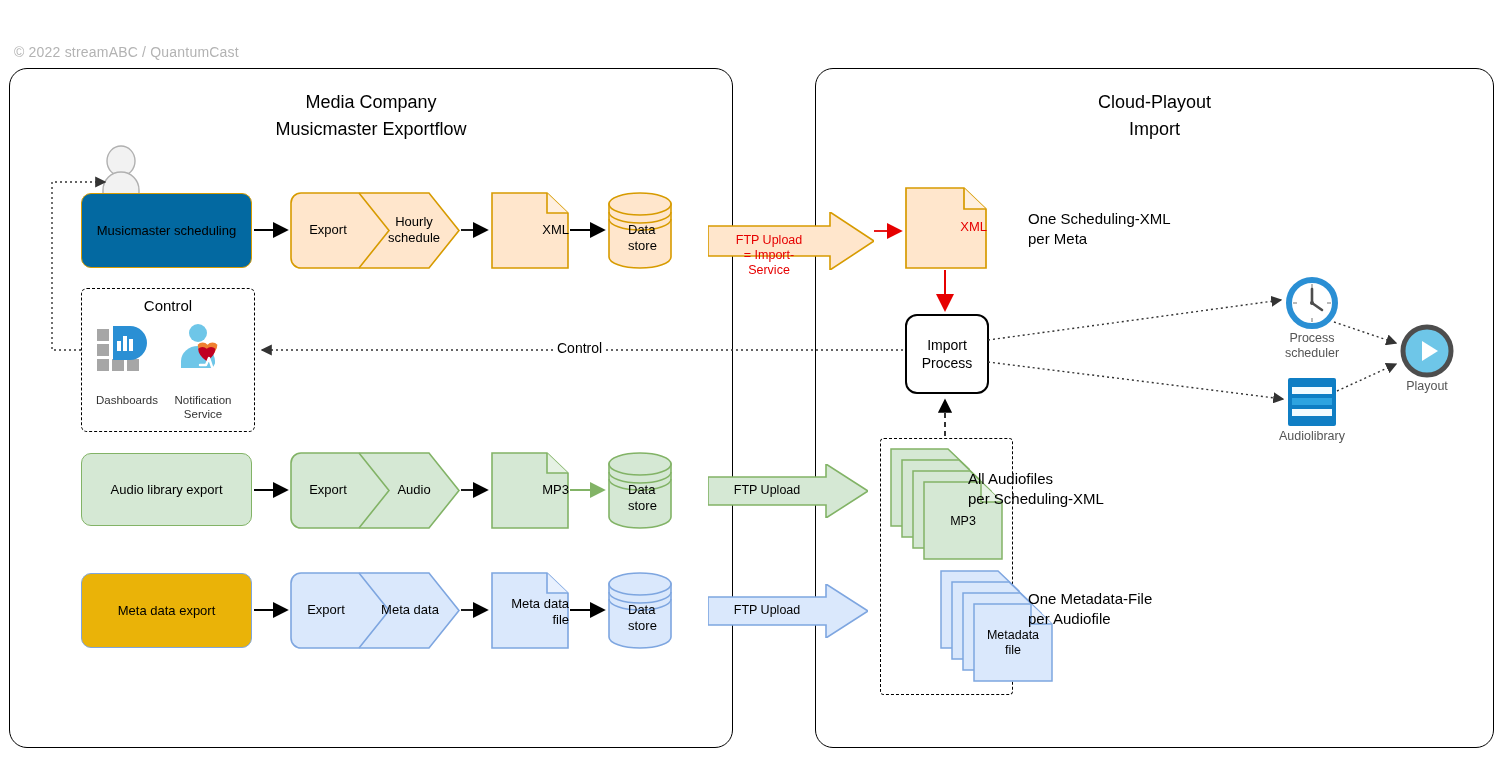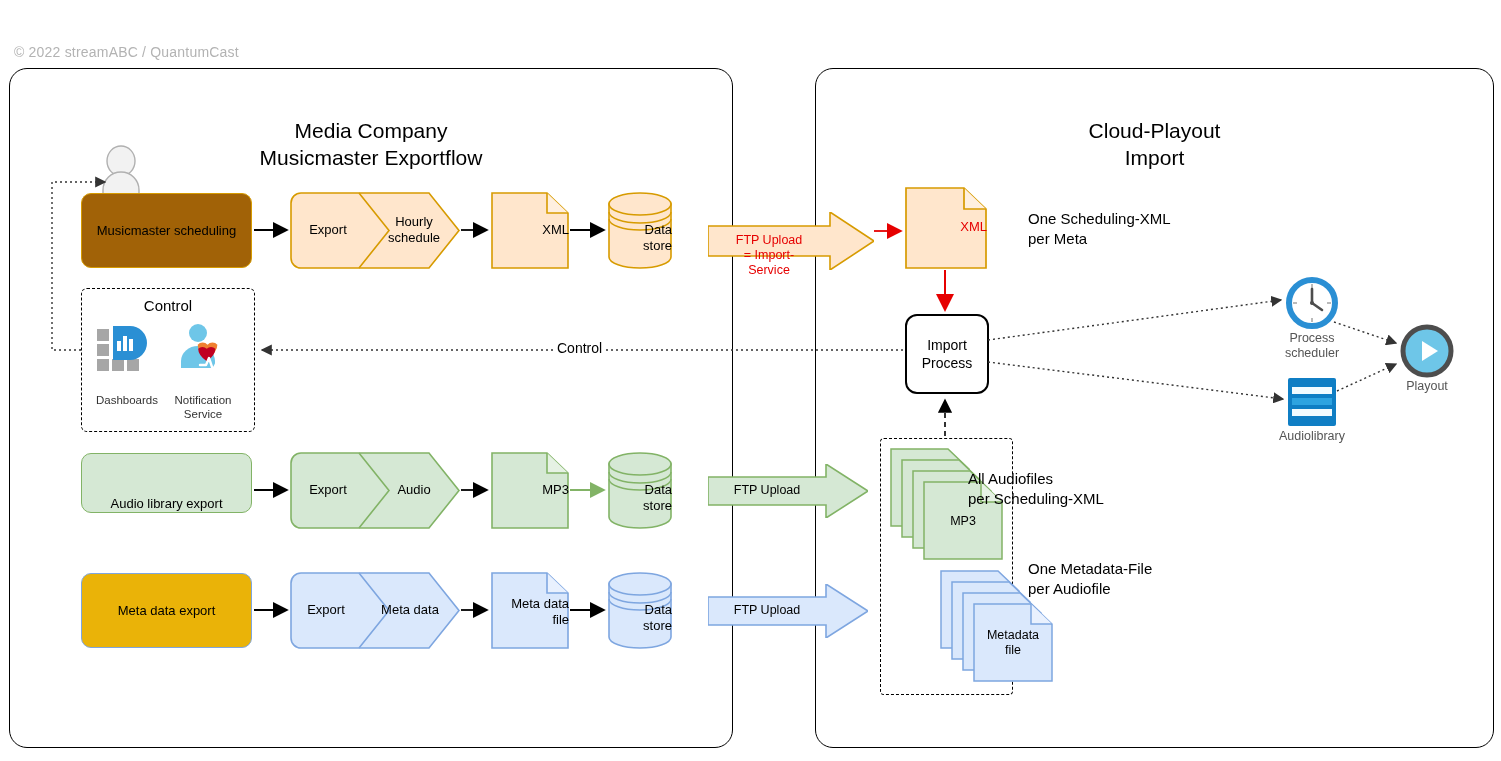--- a/index.html
+++ b/index.html
@@ -3,46 +3,46 @@
 <meta charset="utf-8">
 <style>
   html,body{margin:0;padding:0;background:#ffffff;}
   body{width:1501px;height:761px;position:relative;overflow:hidden;
        font-family:"Liberation Sans","DejaVu Sans",sans-serif;color:#000;}
   .abs{position:absolute;}
   #copyright{left:14px;top:44px;font-size:14px;color:#b3b3b3;letter-spacing:.2px;}
   .panel{position:absolute;border:1.4px solid #000;border-radius:18px;background:#fff;}
   #panel-left{left:9px;top:68px;width:722px;height:678px;}
   #panel-right{left:815px;top:68px;width:677px;height:678px;}
-  .panel-title{position:absolute;width:100%;text-align:center;font-size:21px;line-height:27px;white-space:pre-line;margin-top:28px;}
+  .panel-title{position:absolute;width:100%;text-align:center;font-size:18px;line-height:27px;white-space:pre-line;}
   #title-left{left:0;top:20px;}
   #title-right{left:0;top:20px;}
 
   
   .node{position:absolute;box-sizing:border-box;display:flex;align-items:center;justify-content:center;
         text-align:center;font-size:13px;line-height:16px;}
   .rbox{border-radius:10px;}
-  .orange{background:#a16207;border:1.6px solid #d79b00;}
+  .orange{background:#0369a1;border:1.6px solid #d79b00;}
   .green{background:#d5e8d4;border:1.6px solid #82b366;}
   .blue{background:#eab308;border:1.6px solid #7ea6e0;}
 
   
   .stepwrap{position:absolute;}
   .stepwrap svg{display:block;overflow:visible;}
   .steplbl{position:absolute;font-size:13px;line-height:16px;text-align:center;}
 
   
   .docwrap{position:absolute;}
   .docwrap svg{display:block;overflow:visible;}
   .doclbl{position:absolute;font-size:13px;line-height:16px;text-align:right;width:100%;}
 
   
   .cylwrap{position:absolute;}
   .cylwrap svg{display:block;overflow:visible;}
-  .cyllbl{position:absolute;font-size:13px;line-height:16px;text-align:right;width:100%;}
+  .cyllbl{position:absolute;font-size:13px;line-height:16px;text-align:left;width:100%;padding-left:20px;}
 
   
   #wires{position:absolute;left:0;top:0;width:1501px;height:761px;pointer-events:none;}
 
   
   .ftpwrap{position:absolute;}
   .ftplbl{position:absolute;font-size:12.5px;text-align:center;width:100%;}
   .ftpsub{position:absolute;font-size:12.5px;line-height:15px;text-align:center;width:100%;color:#e60000;white-space:pre-line;}
 
   
@@ -169,21 +169,21 @@
     <circle cx="22" cy="10" r="9" fill="#6ec6e8"></circle>
     <path d="M5 45 v-7 a17 15 0 0 1 34 0 v7 Z" fill="#6ec6e8"></path>
     <path d="M35 24 a8 8 0 0 1 12 0 a8 8 0 0 1 12 0 q0 9 -12 17 q-12 -8 -12 -17 Z" transform="translate(-7,2) scale(0.82)" fill="#f08030"></path>
     <path d="M31 28 a7.5 7.5 0 0 1 11 0 a7.5 7.5 0 0 1 11 0 q0 8.5 -11 16 q-11 -7.5 -11 -16 Z" transform="translate(-2,4) scale(0.78)" fill="#c00020"></path>
     <path d="M24 42 h6 l3 -7 l4 12 l3 -6 h6" fill="none" stroke="#fff" stroke-width="2.4" stroke-linejoin="round" stroke-linecap="round"></path>
   </svg>
 </div>
 <div class="ctl-lbl" style="left:164px;top:380px;width:78px;">Notification
 Service</div>
 
-<div class="node rbox green" style="left:81px;top:453px;width:171px;height:60px;align-items:flex-end;">
+<div class="node rbox green" style="left:81px;top:453px;width:171px;height:73px;">
   <span>Audio library export</span>
 </div>
 
 <div class="stepwrap" style="left:291px;top:453px;">
   <svg width="168" height="75" viewBox="0 0 168 75">
     <path d="M10 0 H138 L168 37.5 L138 75 H10 A10 10 0 0 1 0 65 V10 A10 10 0 0 1 10 0 Z" fill="#d5e8d4" stroke="#82b366" stroke-width="1.6"></path>
     <path d="M68 0 L98 37.5 L68 75" fill="none" stroke="#82b366" stroke-width="1.6"></path>
   </svg>
   <div class="steplbl" style="left:8px;top:29px;width:58px;">Export</div>
   <div class="steplbl" style="left:92px;top:29px;width:62px;white-space:pre-line;">Audio</div>
@@ -282,21 +282,21 @@
       <path d="M34 34 H91 L112 54 V111 H34 Z"></path>
       <path d="M91 34 V54 H112" fill="#e9f1fe"></path>
     </g>
   </svg>
   <div class="stacklbl" style="left:34px;top:58px;width:78px;">Metadata
 file</div>
 </div>
 
 <div class="note" style="left:968px;top:469px;">All Audiofiles
 per Scheduling-XML</div>
-<div class="note" style="left:1028px;top:559px;">One Metadata-File
+<div class="note" style="left:1028px;top:589px;">One Metadata-File
 per Audiofile</div>
 
 <div class="iconwrap" style="left:1286px;top:277px;">
   <svg width="52" height="52" viewBox="0 0 52 52">
     <circle cx="26" cy="26" r="23" fill="#fff" stroke="#2a8fd4" stroke-width="6"></circle>
     <g stroke="#8c8c8c" stroke-width="1.2">
       <line x1="26" y1="7" x2="26" y2="11"></line>
         <line x1="26" y1="41" x2="26" y2="45"></line>
       <line x1="7" y1="26" x2="11" y2="26"></line>
         <line x1="41" y1="26" x2="45" y2="26"></line>

